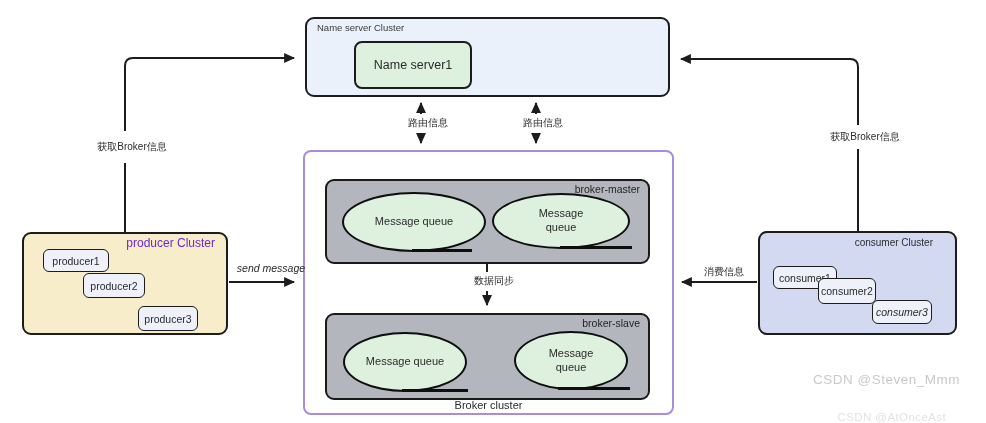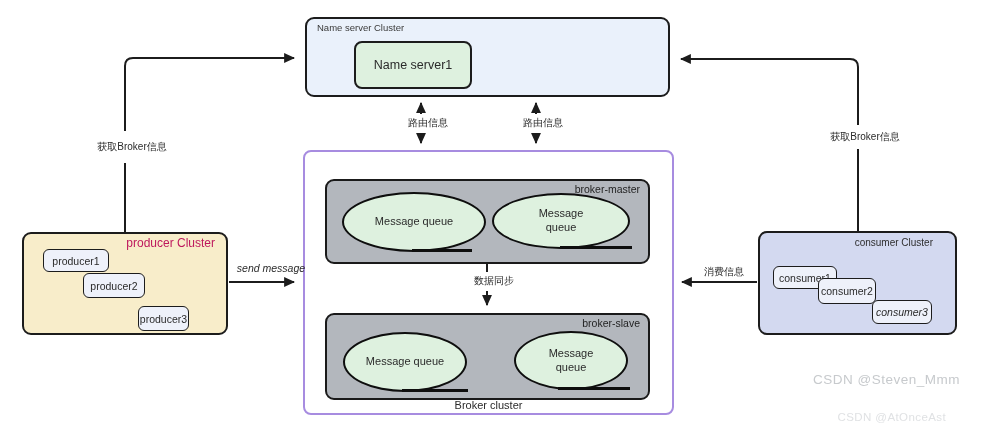--- a/index.html
+++ b/index.html
@@ -108,28 +108,28 @@
   </div>
   <div class="qline" style="left:402px;top:389px;width:66px;"></div>
   <div class="queue wrap" style="left:514px;top:331px;width:114px;height:59px;">
     <span>Message queue</span>
   </div>
   <div class="qline" style="left:558px;top:387px;width:72px;"></div>
 
   <div class="cluster-title" style="left:303px;top:399px;width:371px;text-align:center;font-size:11px;color:#2b2b2b;">Broker cluster</div>
 
   <div class="box" style="left:22px;top:232px;width:206px;height:103px;background:var(--producer-fill);">
-    <div class="cluster-title" style="right:11px;top:2px;font-size:12px;color:#be185d;">producer Cluster</div>
+    <div class="cluster-title" style="right:11px;top:2px;font-size:12px;color:#6d28d9;">producer Cluster</div>
     <div class="node" style="left:19px;top:15px;width:66px;height:23px;">
       <span>producer1</span>
     </div>
     <div class="node" style="left:59px;top:39px;width:62px;height:25px;align-items:center;">
       <span>producer2</span>
     </div>
-    <div class="node" style="left:114px;top:72px;width:51px;height:25px;">
+    <div class="node" style="left:114px;top:72px;width:60px;height:25px;">
       <span>producer3</span>
     </div>
   </div>
 
   <div class="box" style="left:758px;top:231px;width:199px;height:104px;background:var(--consumer-fill);">
     <div class="cluster-title" style="right:22px;top:4px;font-size:10px;color:#2e2e2e;">consumer Cluster</div>
     <div class="node" style="left:13px;top:33px;width:64px;height:23px;">
       <span>consumer1</span>
     </div>
     <div class="node" style="left:58px;top:45px;width:58px;height:26px;">

